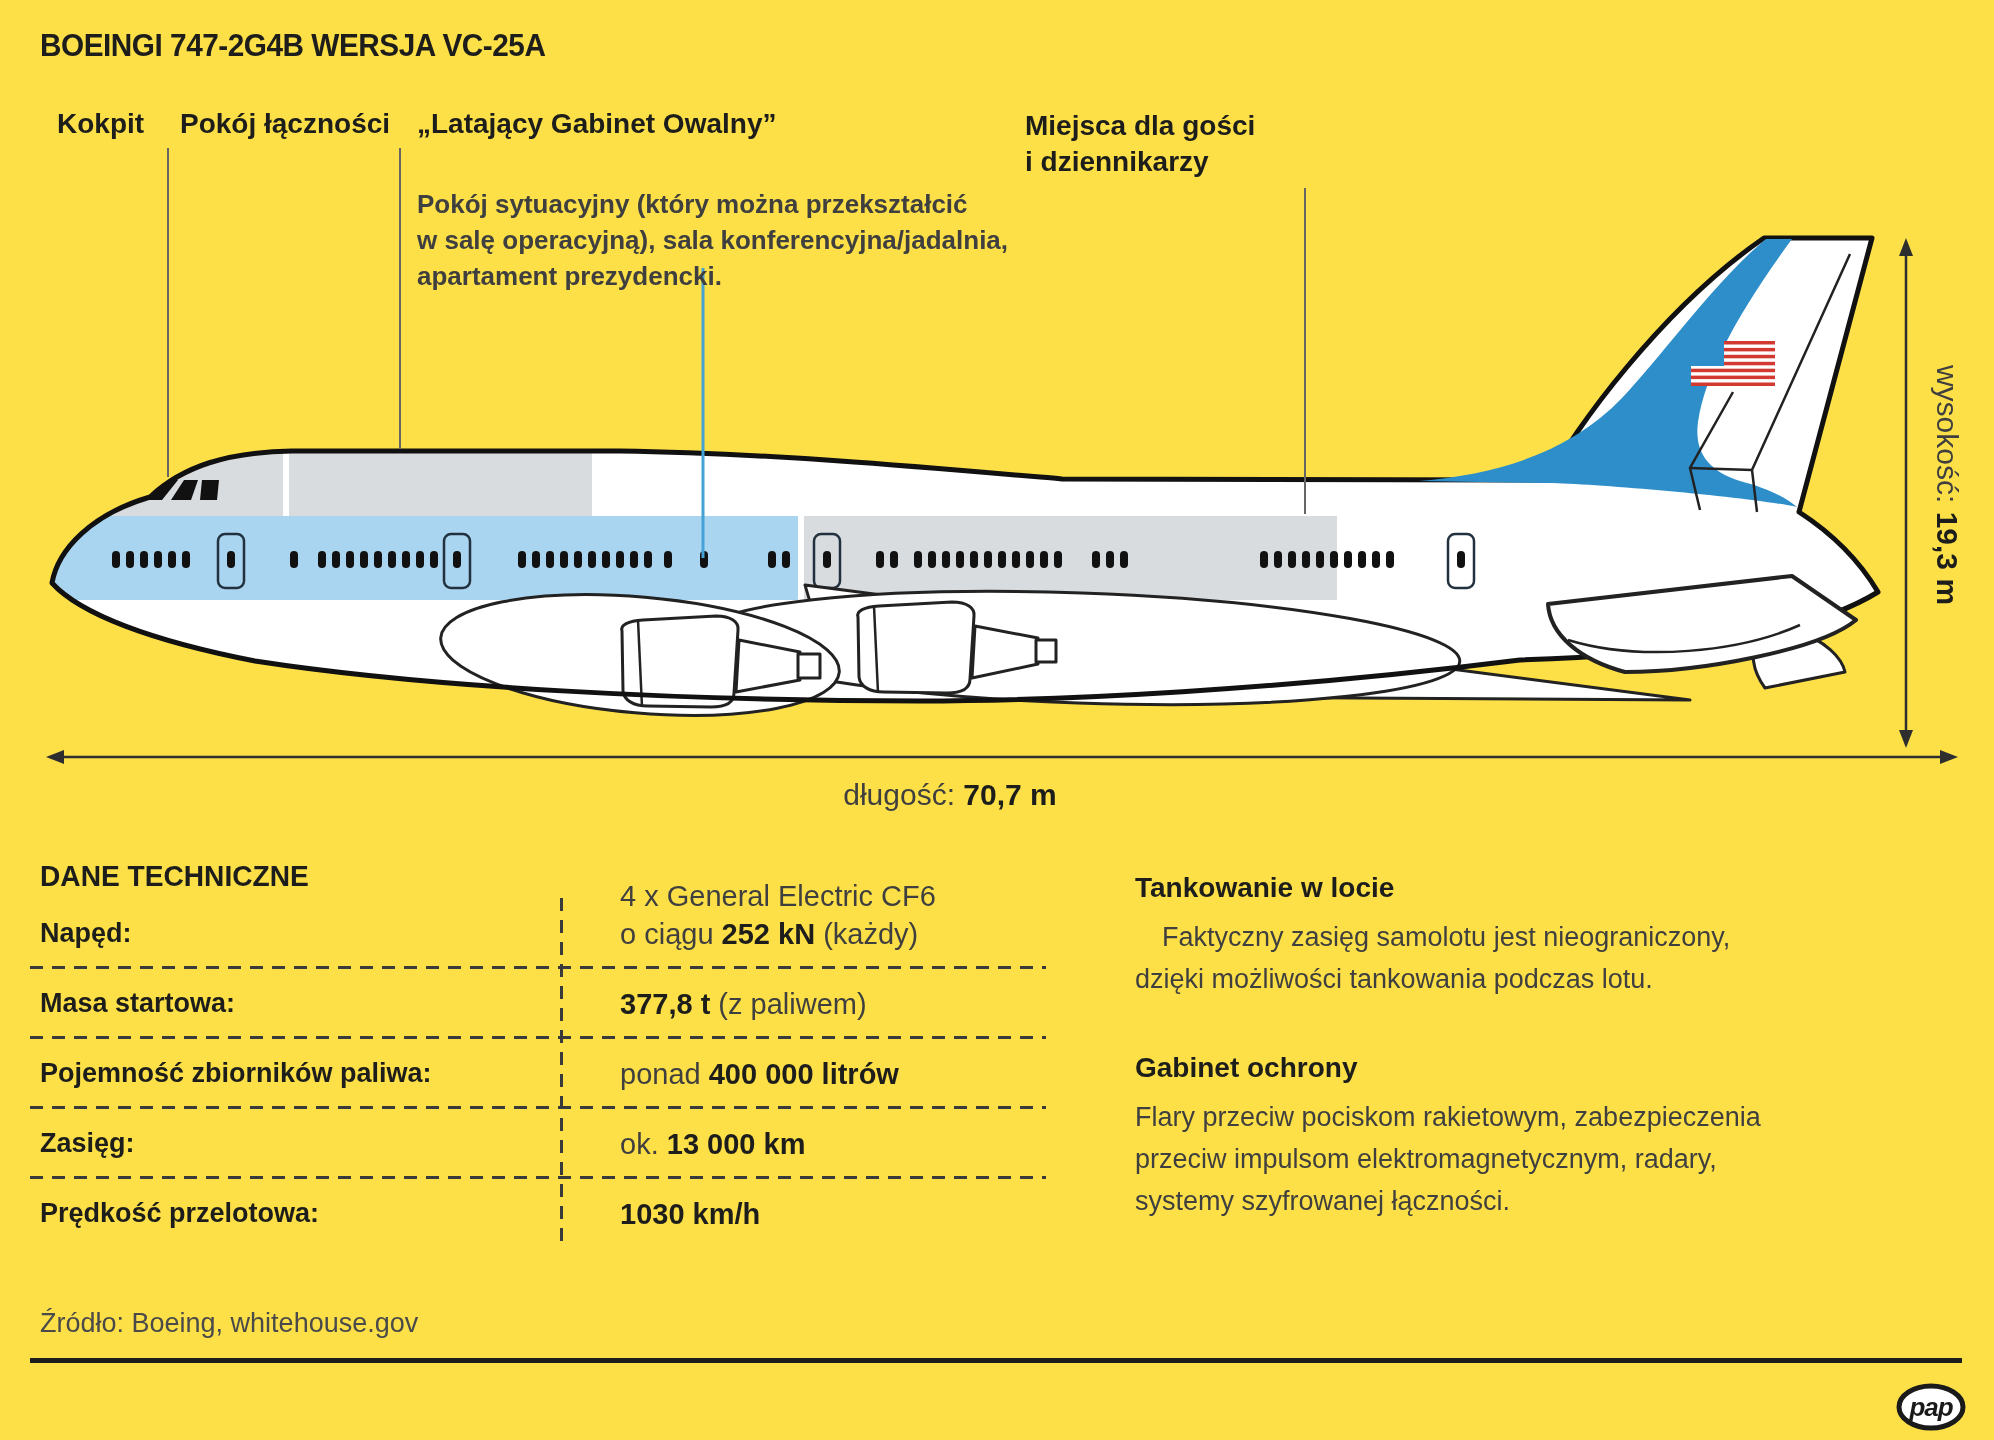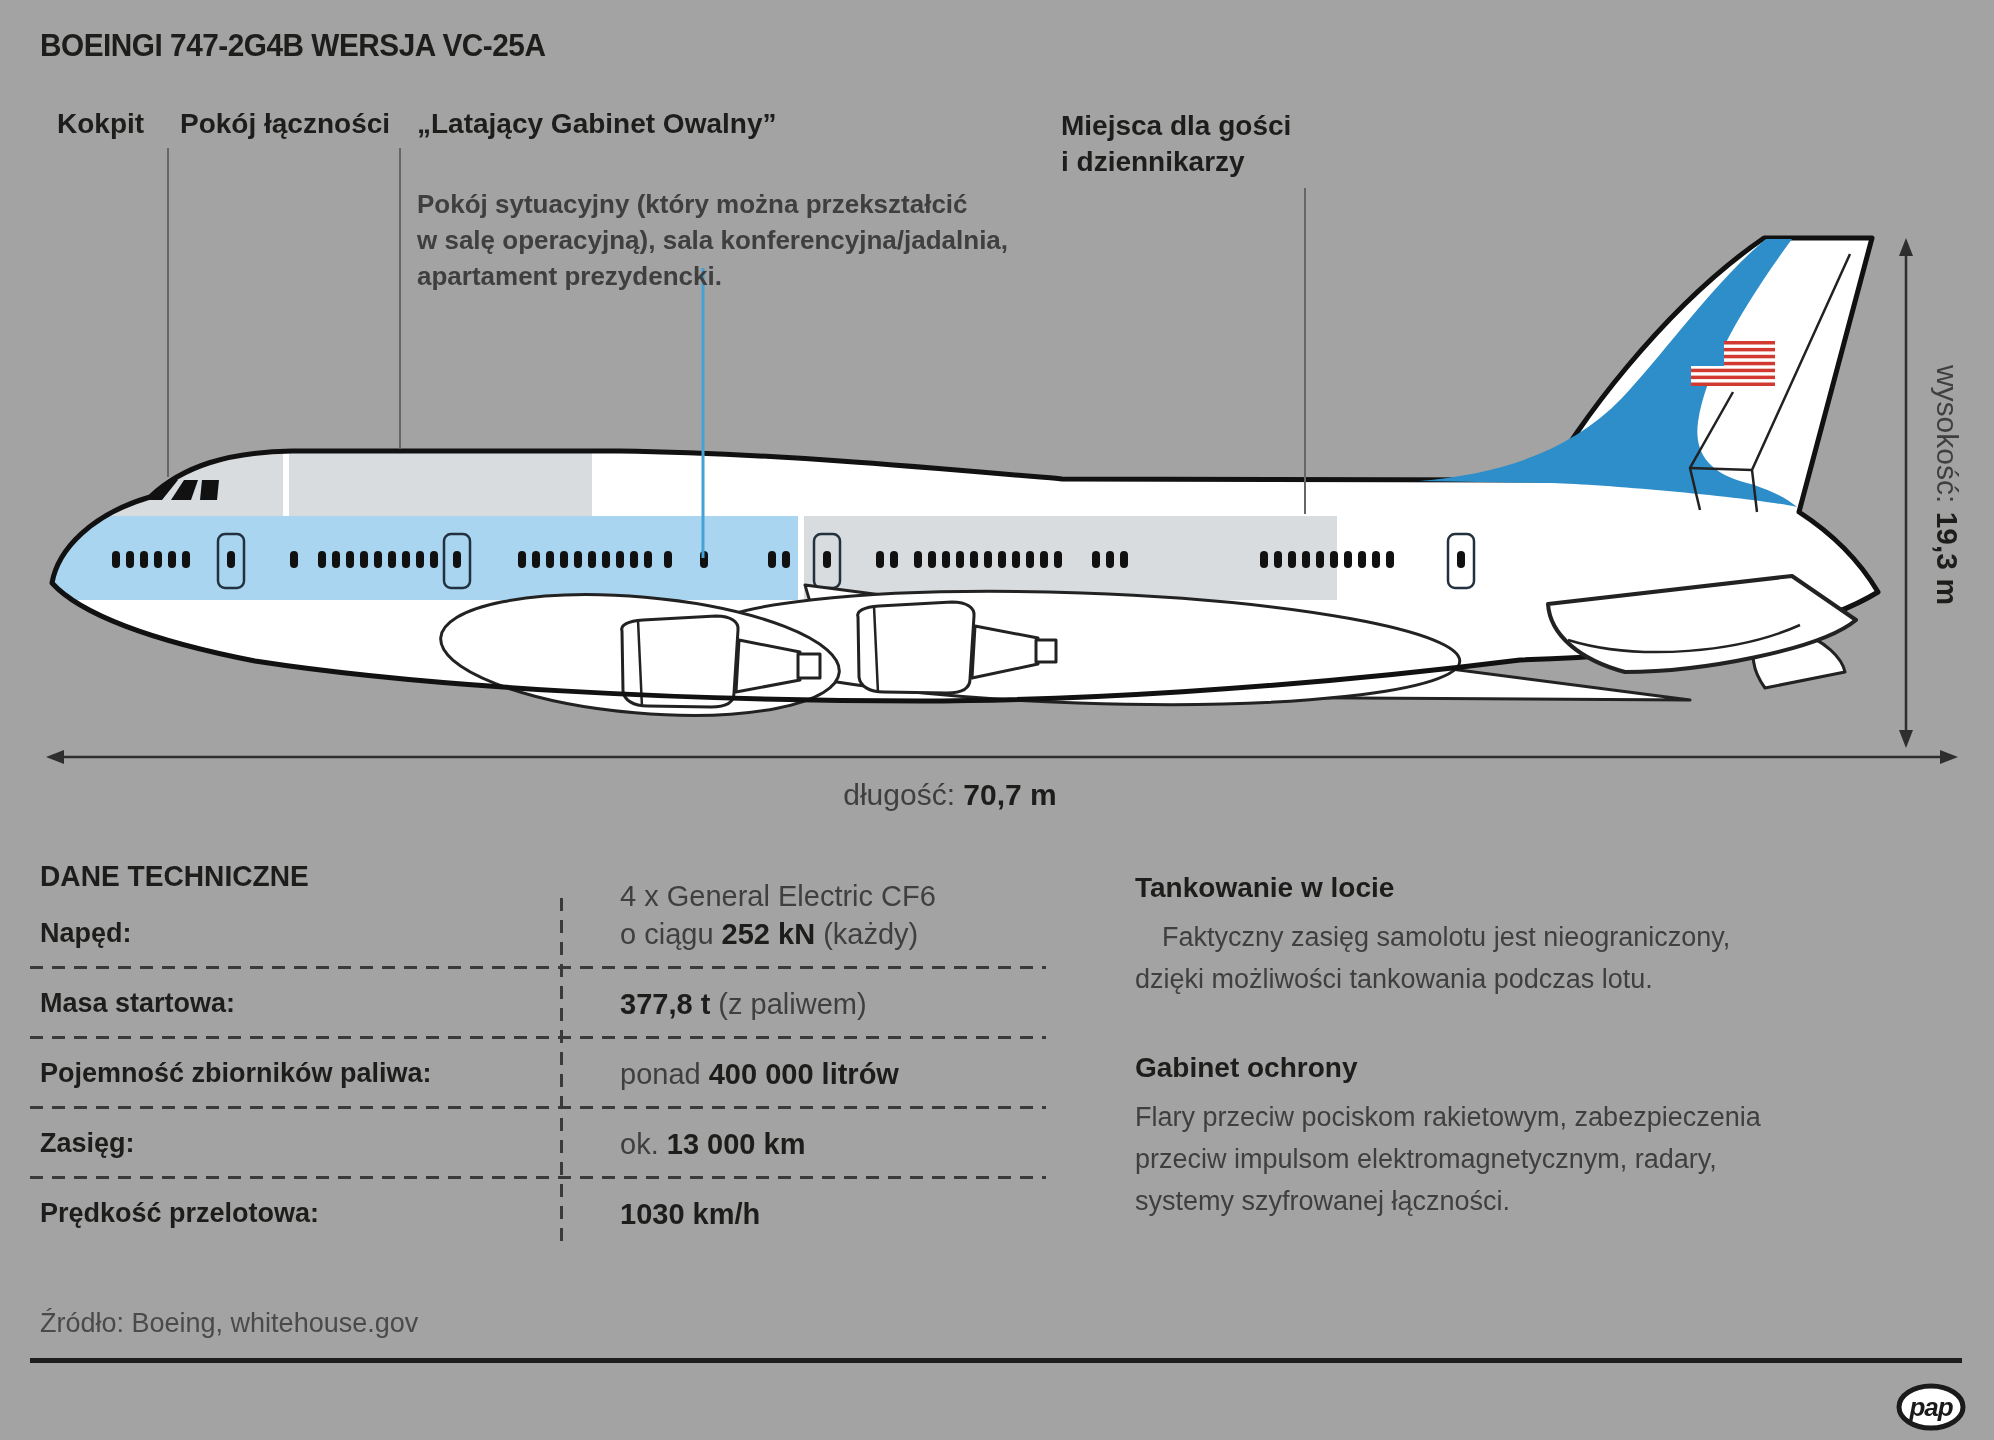--- a/index.html
+++ b/index.html
@@ -1,25 +1,25 @@
 <!DOCTYPE html>
 <html><head>
 <meta charset="utf-8">
 <style>
   html,body{margin:0;padding:0;background:#fff;}
-  .stage{position:relative;width:1994px;height:1440px;background:#a3a3a3;overflow:hidden;
+  .stage{position:relative;width:1994px;height:1440px;background:#fde047;overflow:hidden;
          font-family:"Liberation Sans", sans-serif;color:#1d1d1b;}
   .abs{position:absolute;}
   .b{font-weight:bold;color:#1d1d1b;}
   .r{font-weight:normal;color:#3f3f3f;}
   .title{left:40px;top:28px;font-size:31px;font-weight:bold;letter-spacing:-0.5px;
          transform:scaleX(0.96);transform-origin:left center;white-space:nowrap;}
   .callout-label{font-size:28px;font-weight:bold;white-space:nowrap;}
   .callout-desc{font-size:26px;font-weight:bold;color:#3f3f3f;line-height:36px;white-space:nowrap;margin-top:36px;}
-  .two-line{line-height:36px;margin-left:36px;}
+  .two-line{line-height:36px;}
   
   .dim-label{font-size:30px;white-space:nowrap;}
   .dim-v{left:1947px;top:485px;transform:translate(-50%,-50%) rotate(90deg);}
   
   .tbl-header{left:40px;top:860px;font-size:29px;font-weight:bold;transform:scaleX(0.97);transform-origin:left center;}
   .tbl-label{left:40px;font-size:27px;font-weight:bold;white-space:nowrap;}
   .tbl-value{left:620px;font-size:29px;white-space:nowrap;}
   .hdash{left:30px;width:1016px;height:3px;
          background:repeating-linear-gradient(90deg,#3a3a3a 0 13px,transparent 13px 22px);}
   .vdash{left:560px;top:898px;width:3px;height:350px;

